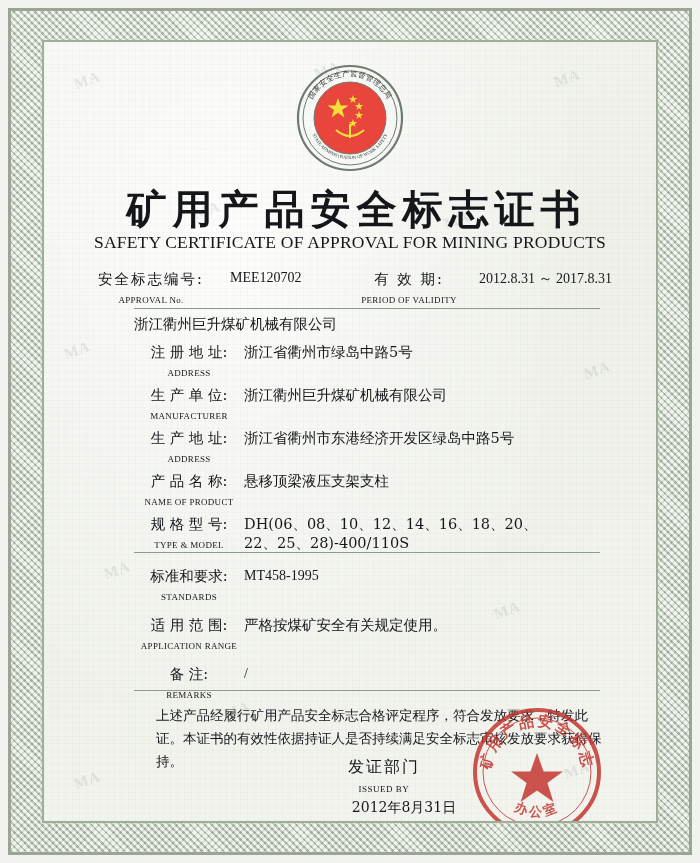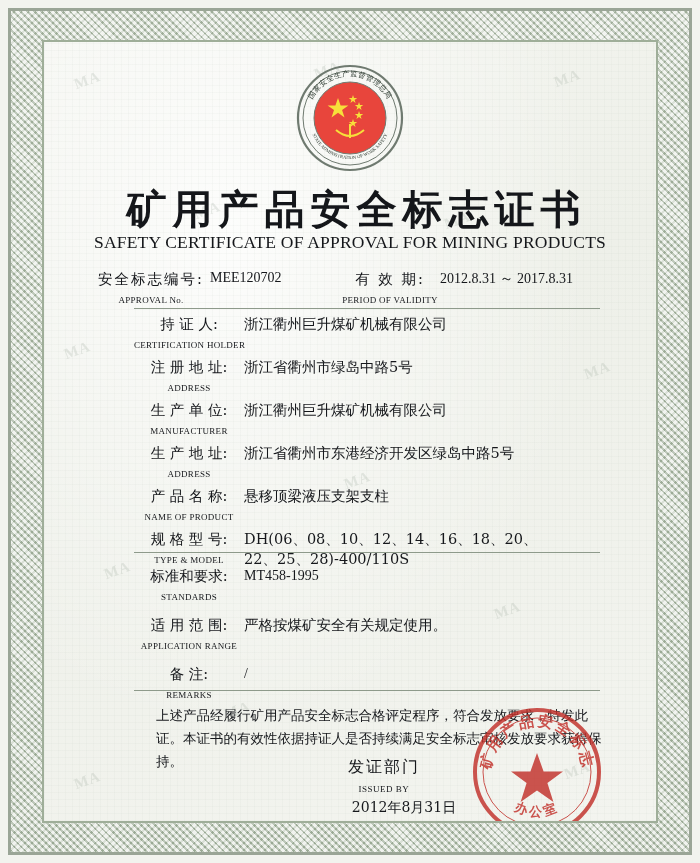--- a/index.html
+++ b/index.html
@@ -126,20 +126,21 @@
   }
   .val {
     font-size: 14.5px;
     color: #15171b;
     font-family: "DejaVu Serif", serif;
     white-space: nowrap;
   }
   .val-num {
     font-family: "Liberation Serif", serif;
     font-size: 14px;
+    margin-left: 20px;
   }
 
   
   .fields {
     position: absolute;
     top: 273px;
     left: 90px;
     width: 470px;
   }
   .field { display: flex; align-items: flex-start; margin-bottom: 8px; }
@@ -278,24 +279,20 @@
         <span class="lbl-en">PERIOD OF VALIDITY</span>
       </div>
       <div class="val val-num">2012.8.31 ～ 2017.8.31</div>
     </div>
 
     <div class="divider" style="top:266px;"></div>
 
     <div class="fields">
 
       <div class="field">
-        <div class="lblbox">
-          <span class="lbl-cn">持  证  人:</span>
-          <span class="lbl-en">CERTIFICATION HOLDER</span>
-        </div>
         <div class="fval">浙江衢州巨升煤矿机械有限公司</div>
       </div>
 
       <div class="field">
         <div class="lblbox">
           <span class="lbl-cn">注 册 地 址:</span>
           <span class="lbl-en">ADDRESS</span>
         </div>
         <div class="fval">浙江省衢州市绿岛中路5号</div>
       </div>

